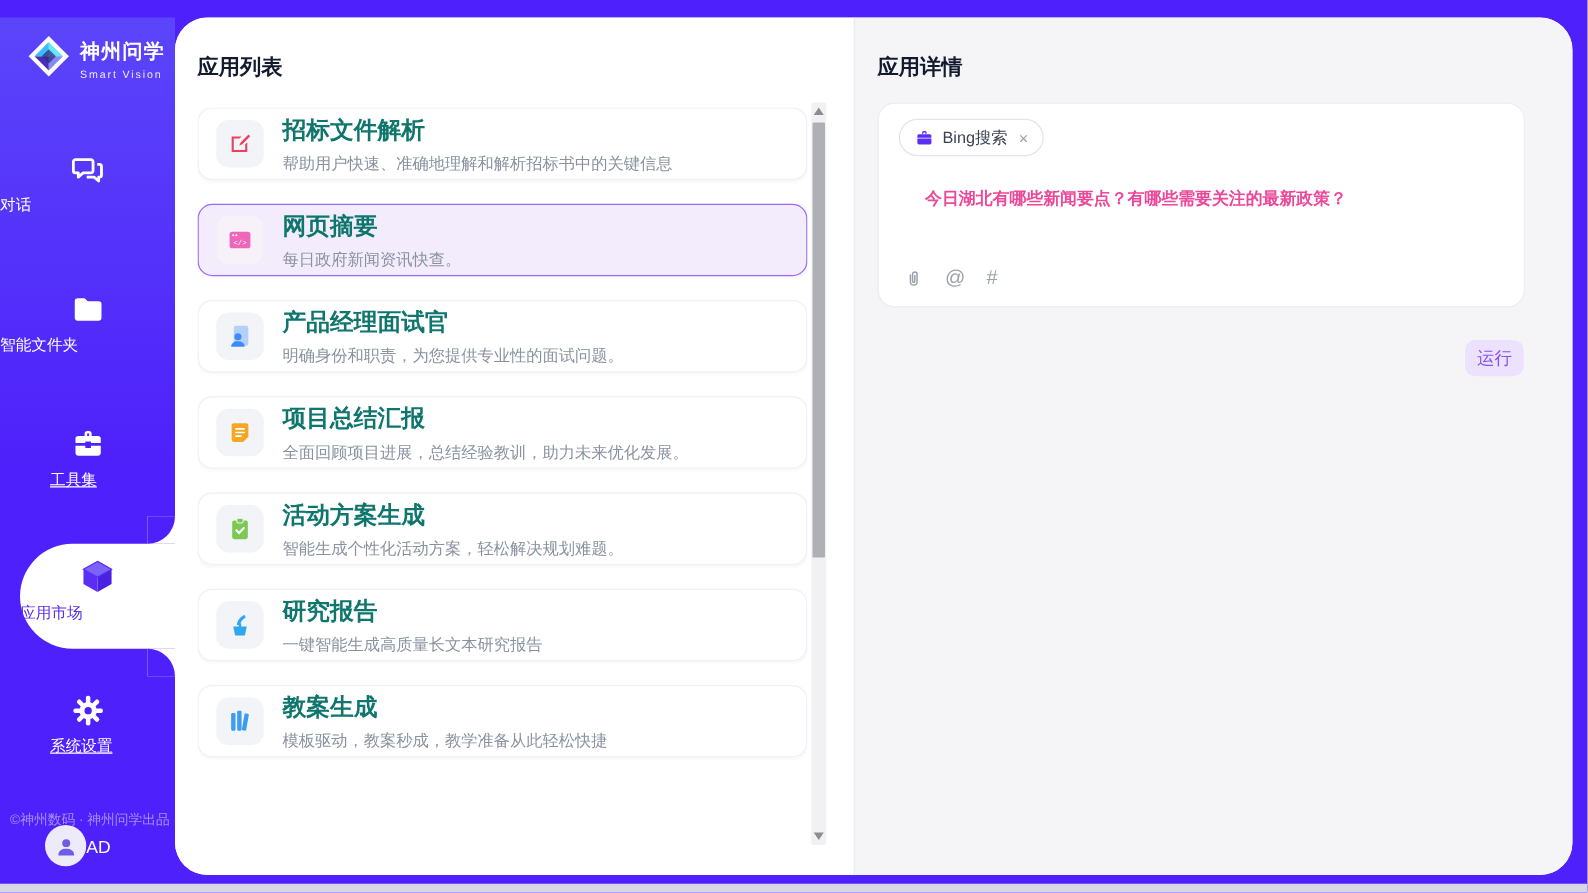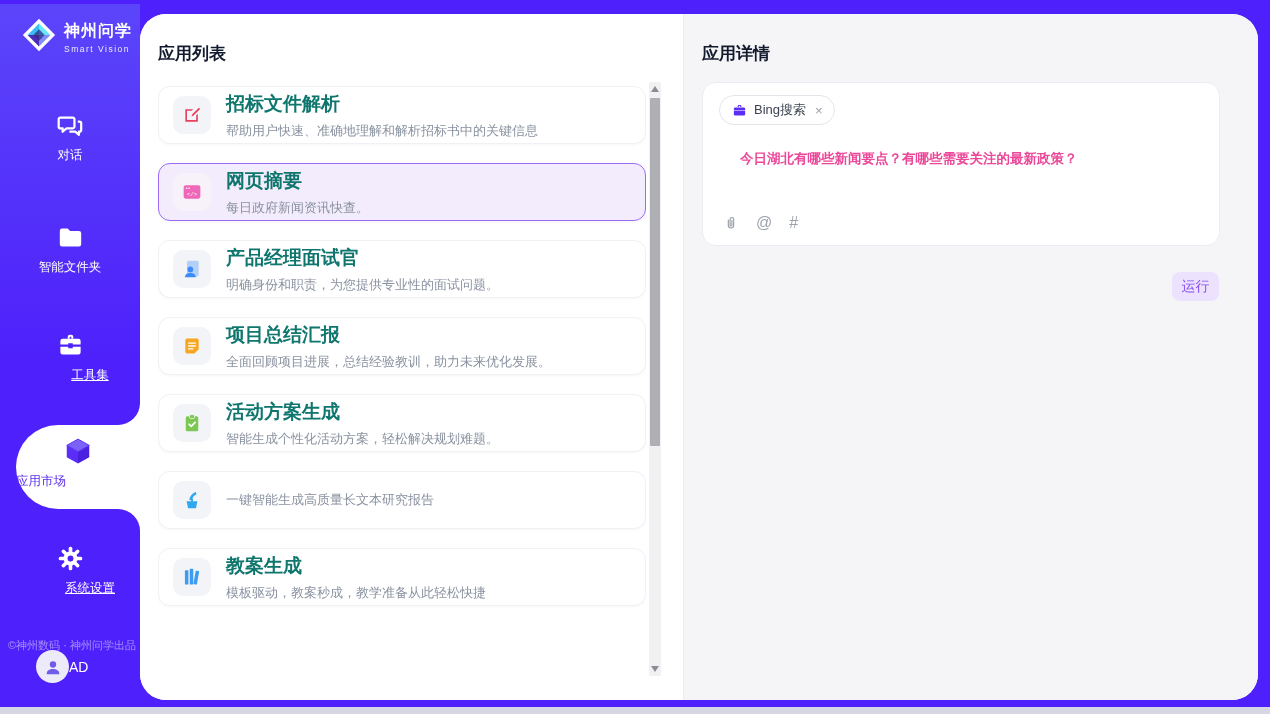--- a/index.html
+++ b/index.html
@@ -7,29 +7,29 @@
   body {
     position:relative;
     font-family:"Liberation Sans", sans-serif;
     background:#4E20FB;
     overflow:hidden;
   }
   .bottom-strip { position:absolute; left:0; right:0; bottom:0; height:7px; background:#D6D6E4; }
 
   
   .sidebar {
-    position:absolute; left:0; top:4px; width:140px; height:659px;
+    position:absolute; left:0; top:14px; width:140px; height:659px;
     background:linear-gradient(180deg,#5B45FA 0%, #4E20FB 55%);
   }
   .logo { position:absolute; left:20px; top:12px; display:flex; align-items:center; gap:6px; }
   .logo svg { width:38px; height:38px; }
   .brand-name { font-size:16px; font-weight:bold; color:#fff; letter-spacing:1px; }
   .brand-sub { font-size:8.5px; color:#EDEAFE; letter-spacing:1.5px; margin-top:2px; }
 
-  .nav-item { position:absolute; left:0; width:140px; text-align:center; color:#fff; cursor:pointer; }
+  .nav-item { position:absolute; left:0; width:140px; text-align:left; color:#fff; cursor:pointer; }
   .nav-item .nico { display:block; margin:0 auto 6px; width:27px; height:27px; }
   .nav-item .nlabel { font-size:12.5px; color:#fff; }
   .nav-item .nlabel.underlined { text-decoration:underline;margin-left:40px; }
 
   .active-bubble {
     position:absolute; left:16px; top:421px; width:124px; height:84px;
     background:#fff; border-radius:42px 0 0 42px;
   }
   .notch { position:absolute; right:0; width:22px; height:22px; background:#fff; }
   .notch.top { top:-22px; }
@@ -288,20 +288,21 @@
         <span class="tile">
           <span style="display: flex; color: rgb(47, 168, 240);">
             <svg viewBox="0 0 24 24" width="20" height="20" fill="currentColor">
               <path d="M16.5 2.5c-4 1.2-7.2 5.3-7.6 9.5h3.2c.4-3 2.3-5.8 5.3-7z"></path>
               <path d="M5.5 13.5h13l-1.8 8.5H7.3z"></path>
               <rect x="10.8" y="10.5" width="2.4" height="3.5"></rect>
             </svg>
           </span>
         </span>
         <span class="card-text">
+          <h4>研究报告</h4>
           <p>一键智能生成高质量长文本研究报告</p>
         </span>
       </div>
 
       <div class="card">
         <span class="tile">
           <span style="display: flex; color: rgb(61, 155, 240);">
             <svg viewBox="0 0 24 24" width="20" height="20" fill="currentColor">
               <rect x="3.5" y="4" width="4.2" height="17" rx="1"></rect>
               <rect x="9.3" y="2" width="4.2" height="19" rx="1"></rect>

